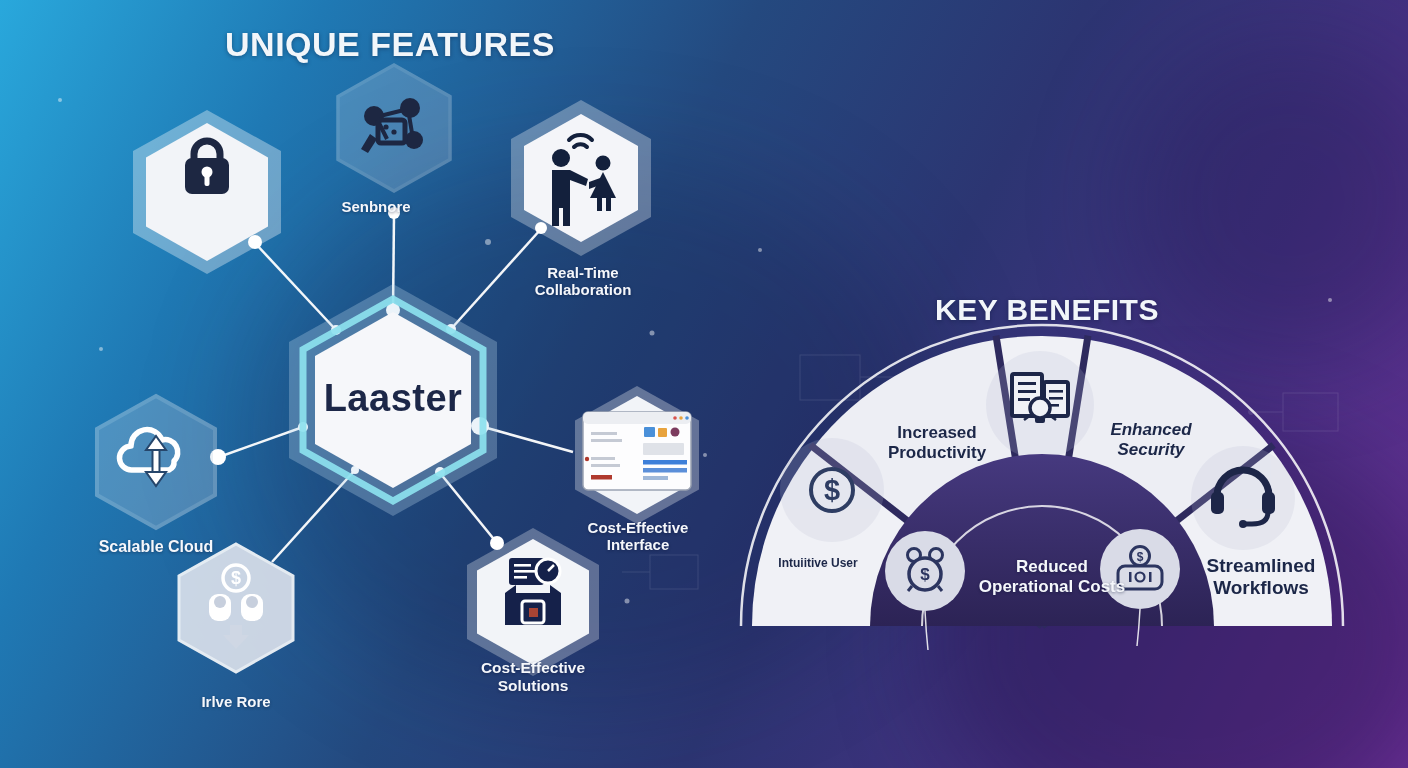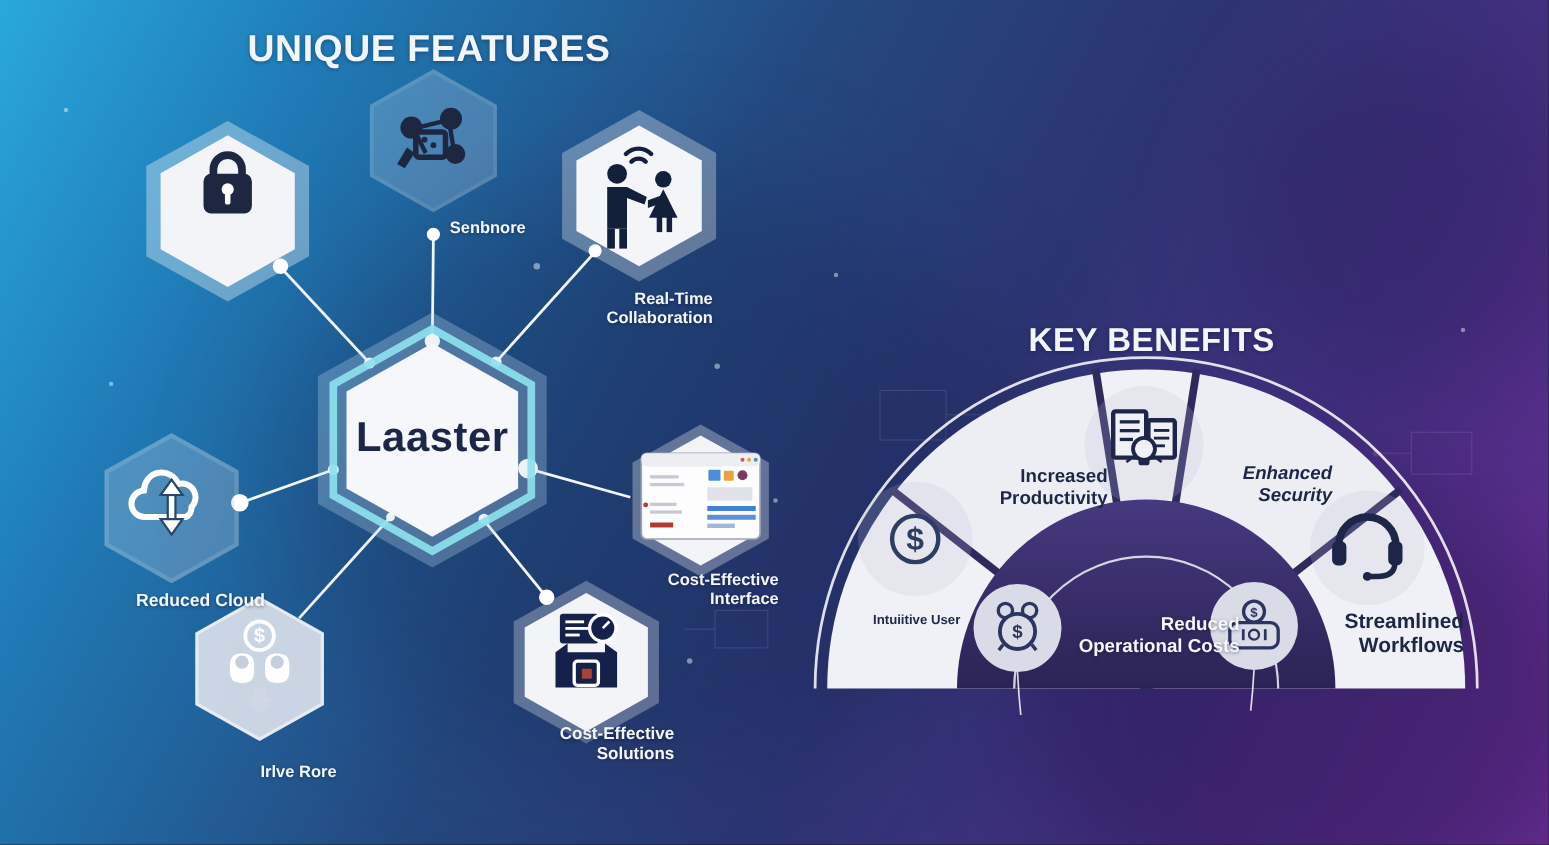--- a/index.html
+++ b/index.html
@@ -4,21 +4,21 @@
 <style>
   html,body{margin:0;padding:0;background:#111;}
   .stage{position:relative;width:1408px;height:768px;overflow:hidden;
     font-family:"Liberation Sans",sans-serif;
     background:linear-gradient(118deg,#29a8dc 0%,#1f79b4 18%,#24497f 42%,#2c3572 60%,#433080 78%,#6a2f96 100%);}
   .blob{position:absolute;border-radius:50%;pointer-events:none;}
   .blob1{left:250px;top:160px;width:680px;height:540px;background:rgba(12,22,62,.22);filter:blur(55px);}
   .blob2{left:930px;top:430px;width:520px;height:420px;background:rgba(34,16,70,.38);filter:blur(48px);}
   .blob3{left:1130px;top:40px;width:320px;height:320px;background:rgba(30,22,74,.28);filter:blur(50px);}
   svg{position:absolute;left:0;top:0;}
-  .lbl{position:absolute;transform:translate(-50%,-50%);text-align:right;
+  .lbl{position:absolute;transform:translate(-50%,-50%);text-align:center;
     font-weight:bold;line-height:1.15;white-space:normal;}
   .lbl-white{color:#f5f7fb;text-shadow:0 1px 3px rgba(10,20,50,.45);}
   .lbl-navy{color:#1c2748;}
   .title{letter-spacing:.5px;color:#f2f6fa;text-shadow:0 1px 4px rgba(10,20,50,.4);white-space:nowrap;}
 </style>
 </head>
 <body>
 
 <div class="stage">
   <div class="blob blob1"></div>
@@ -281,23 +281,23 @@
             <rect x="9" y="3" width="2.5" height="10"></rect>
           </g>
         <circle cx="0" cy="8" r="4.5" fill="none" stroke="#2c3560" stroke-width="2.2"></circle>
       </g>
     </g>
   </svg>
 
   <div class="lbl title" style="left:390px;top:45px;font-size:34px;">UNIQUE FEATURES</div>
   <div class="lbl lbl-navy" style="left:393px;top:399px;font-size:38px;letter-spacing:.5px;white-space:nowrap;">Laaster</div>
 
-  <div class="lbl lbl-white" style="left:408px;top:207px;width:140px;font-size:15px;">Senbnore</div>
+  <div class="lbl lbl-white" style="left:376px;top:207px;width:140px;font-size:15px;">Senbnore</div>
   <div class="lbl lbl-white" style="left:583px;top:281px;width:130px;font-size:15px;">Real-Time Collaboration</div>
-  <div class="lbl lbl-white" style="left:156px;top:547px;width:170px;font-size:16px;white-space:nowrap;">Reduced Cloud</div>
+  <div class="lbl lbl-white" style="left:156px;top:547px;width:170px;font-size:16px;white-space:nowrap;">Scalable Cloud</div>
   <div class="lbl lbl-white" style="left:236px;top:690px;width:140px;font-size:15px;margin-top:12px;">Irlve Rore</div>
   <div class="lbl lbl-white" style="left:638px;top:536px;width:140px;font-size:15px;">Cost-Effective Interface</div>
   <div class="lbl lbl-white" style="left:533px;top:677px;width:160px;font-size:15.5px;">Cost-Effective Solutions</div>
 
   <div class="lbl title" style="left:1047px;top:310px;font-size:30px;">KEY BENEFITS</div>
   <div class="lbl lbl-navy" style="left:818px;top:564px;width:110px;font-size:12px;">Intuiitive User</div>
   <div class="lbl lbl-navy" style="left:937px;top:443px;width:140px;font-size:17px;">Increased Productivity</div>
   <div class="lbl lbl-navy" style="left:1151px;top:440px;width:120px;font-size:17px;font-style:italic;">Enhanced Security</div>
   <div class="lbl lbl-navy" style="left:1261px;top:577px;width:140px;font-size:19px;">Streamlined Workflows</div>
   <div class="lbl lbl-white" style="left:1040px;top:577px;width:150px;font-size:17px;padding-left:24px;">Reduced Operational Costs</div>

